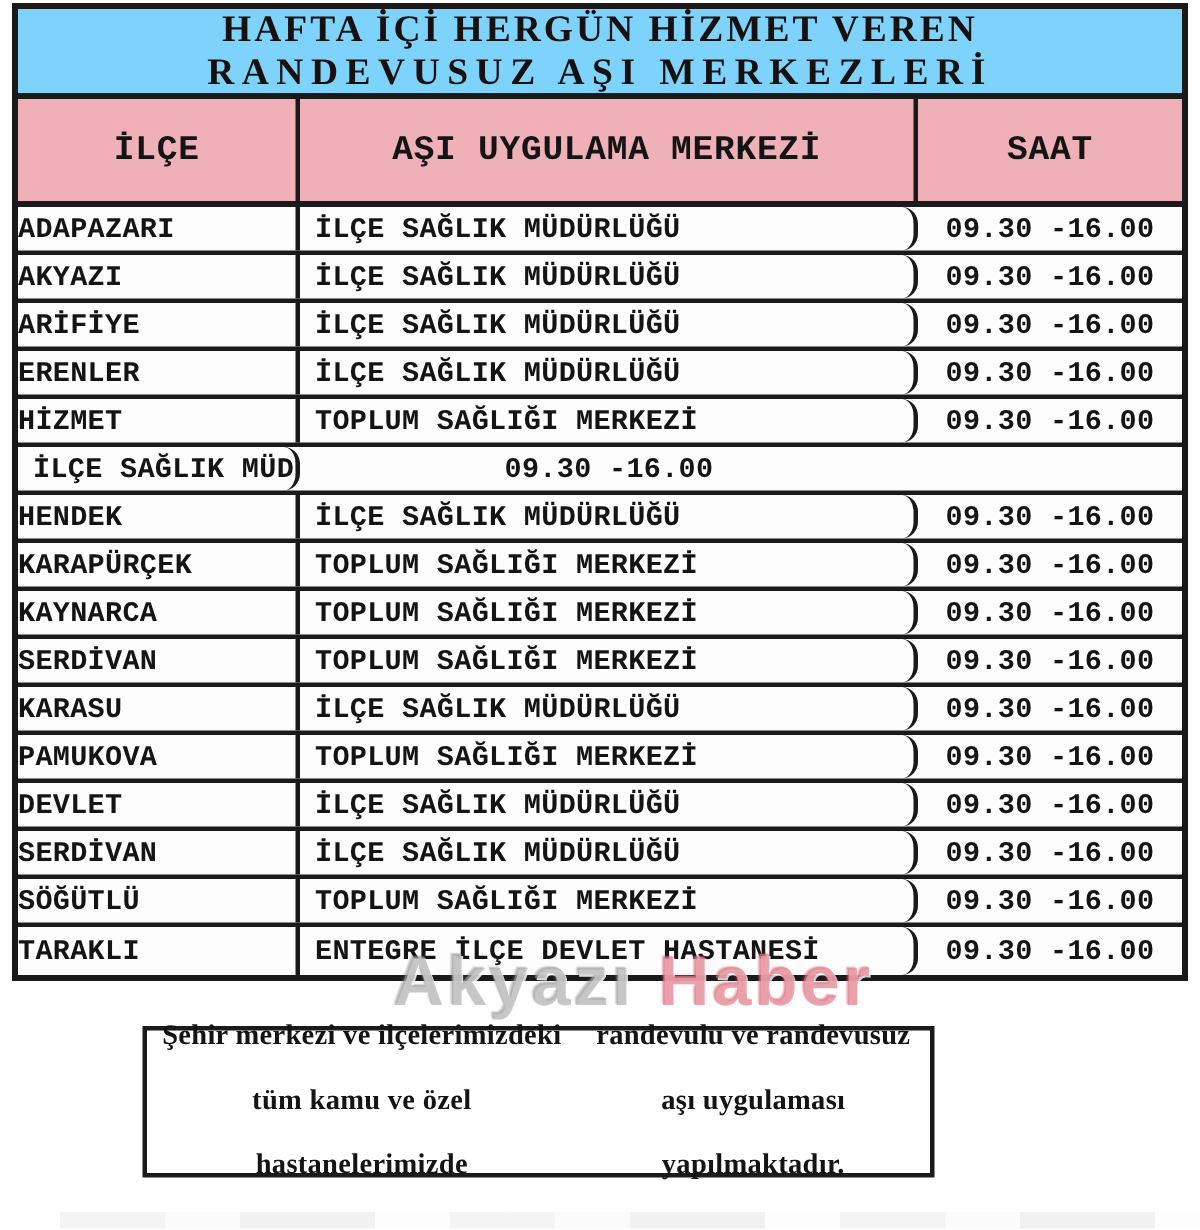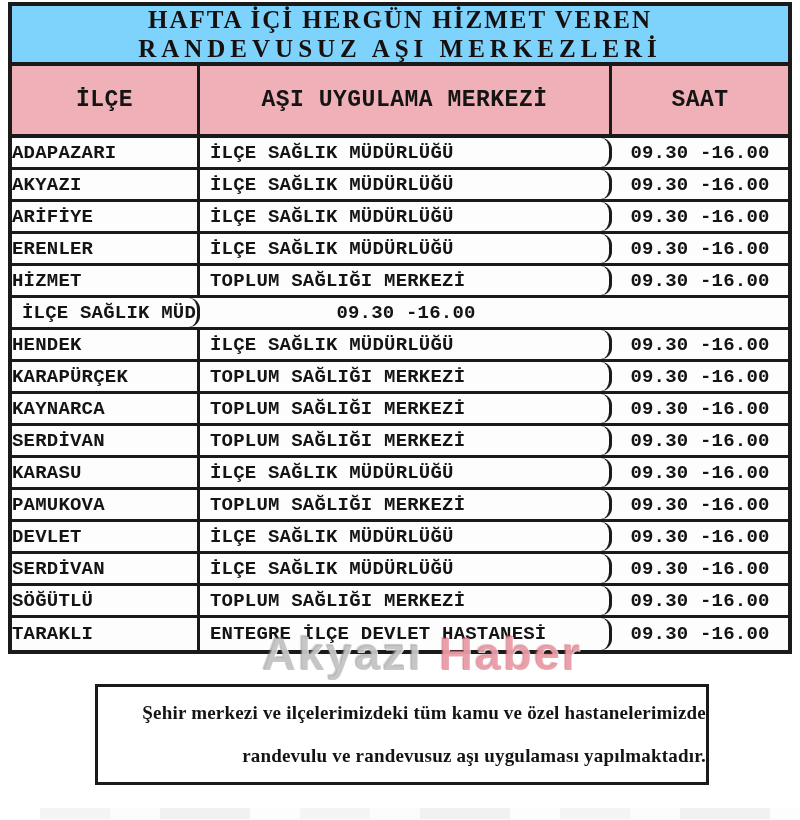--- a/index.html
+++ b/index.html
@@ -93,25 +93,25 @@
   .wm-pink {
     color: rgba(226, 121, 134, 0.68);
     margin-left: 16px;
     text-shadow: 1px 1px 0 rgba(255,255,255,0.8), -1px -1px 1px rgba(190,80,95,0.35);
   }
 
   
   .note-box {
     position: absolute;
     left: 95px; top: 684px;
-    width: 614px; height: 101px;
+    width: 528px; height: 101px;
     border: 3px solid #1a1a1a;
     background: #ffffff;
-    display: flex; flex-direction: column;
-    align-items: flex-end; justify-content: center;
+    display: flex; flex-direction: row;
+    align-items: center; justify-content: center;
     text-align: center;
     font-weight: bold;
     font-size: 19px;
     line-height: 2.25;
     letter-spacing: 0.2px;
   }
 
   
   .artifact-strip {
     position: absolute;

